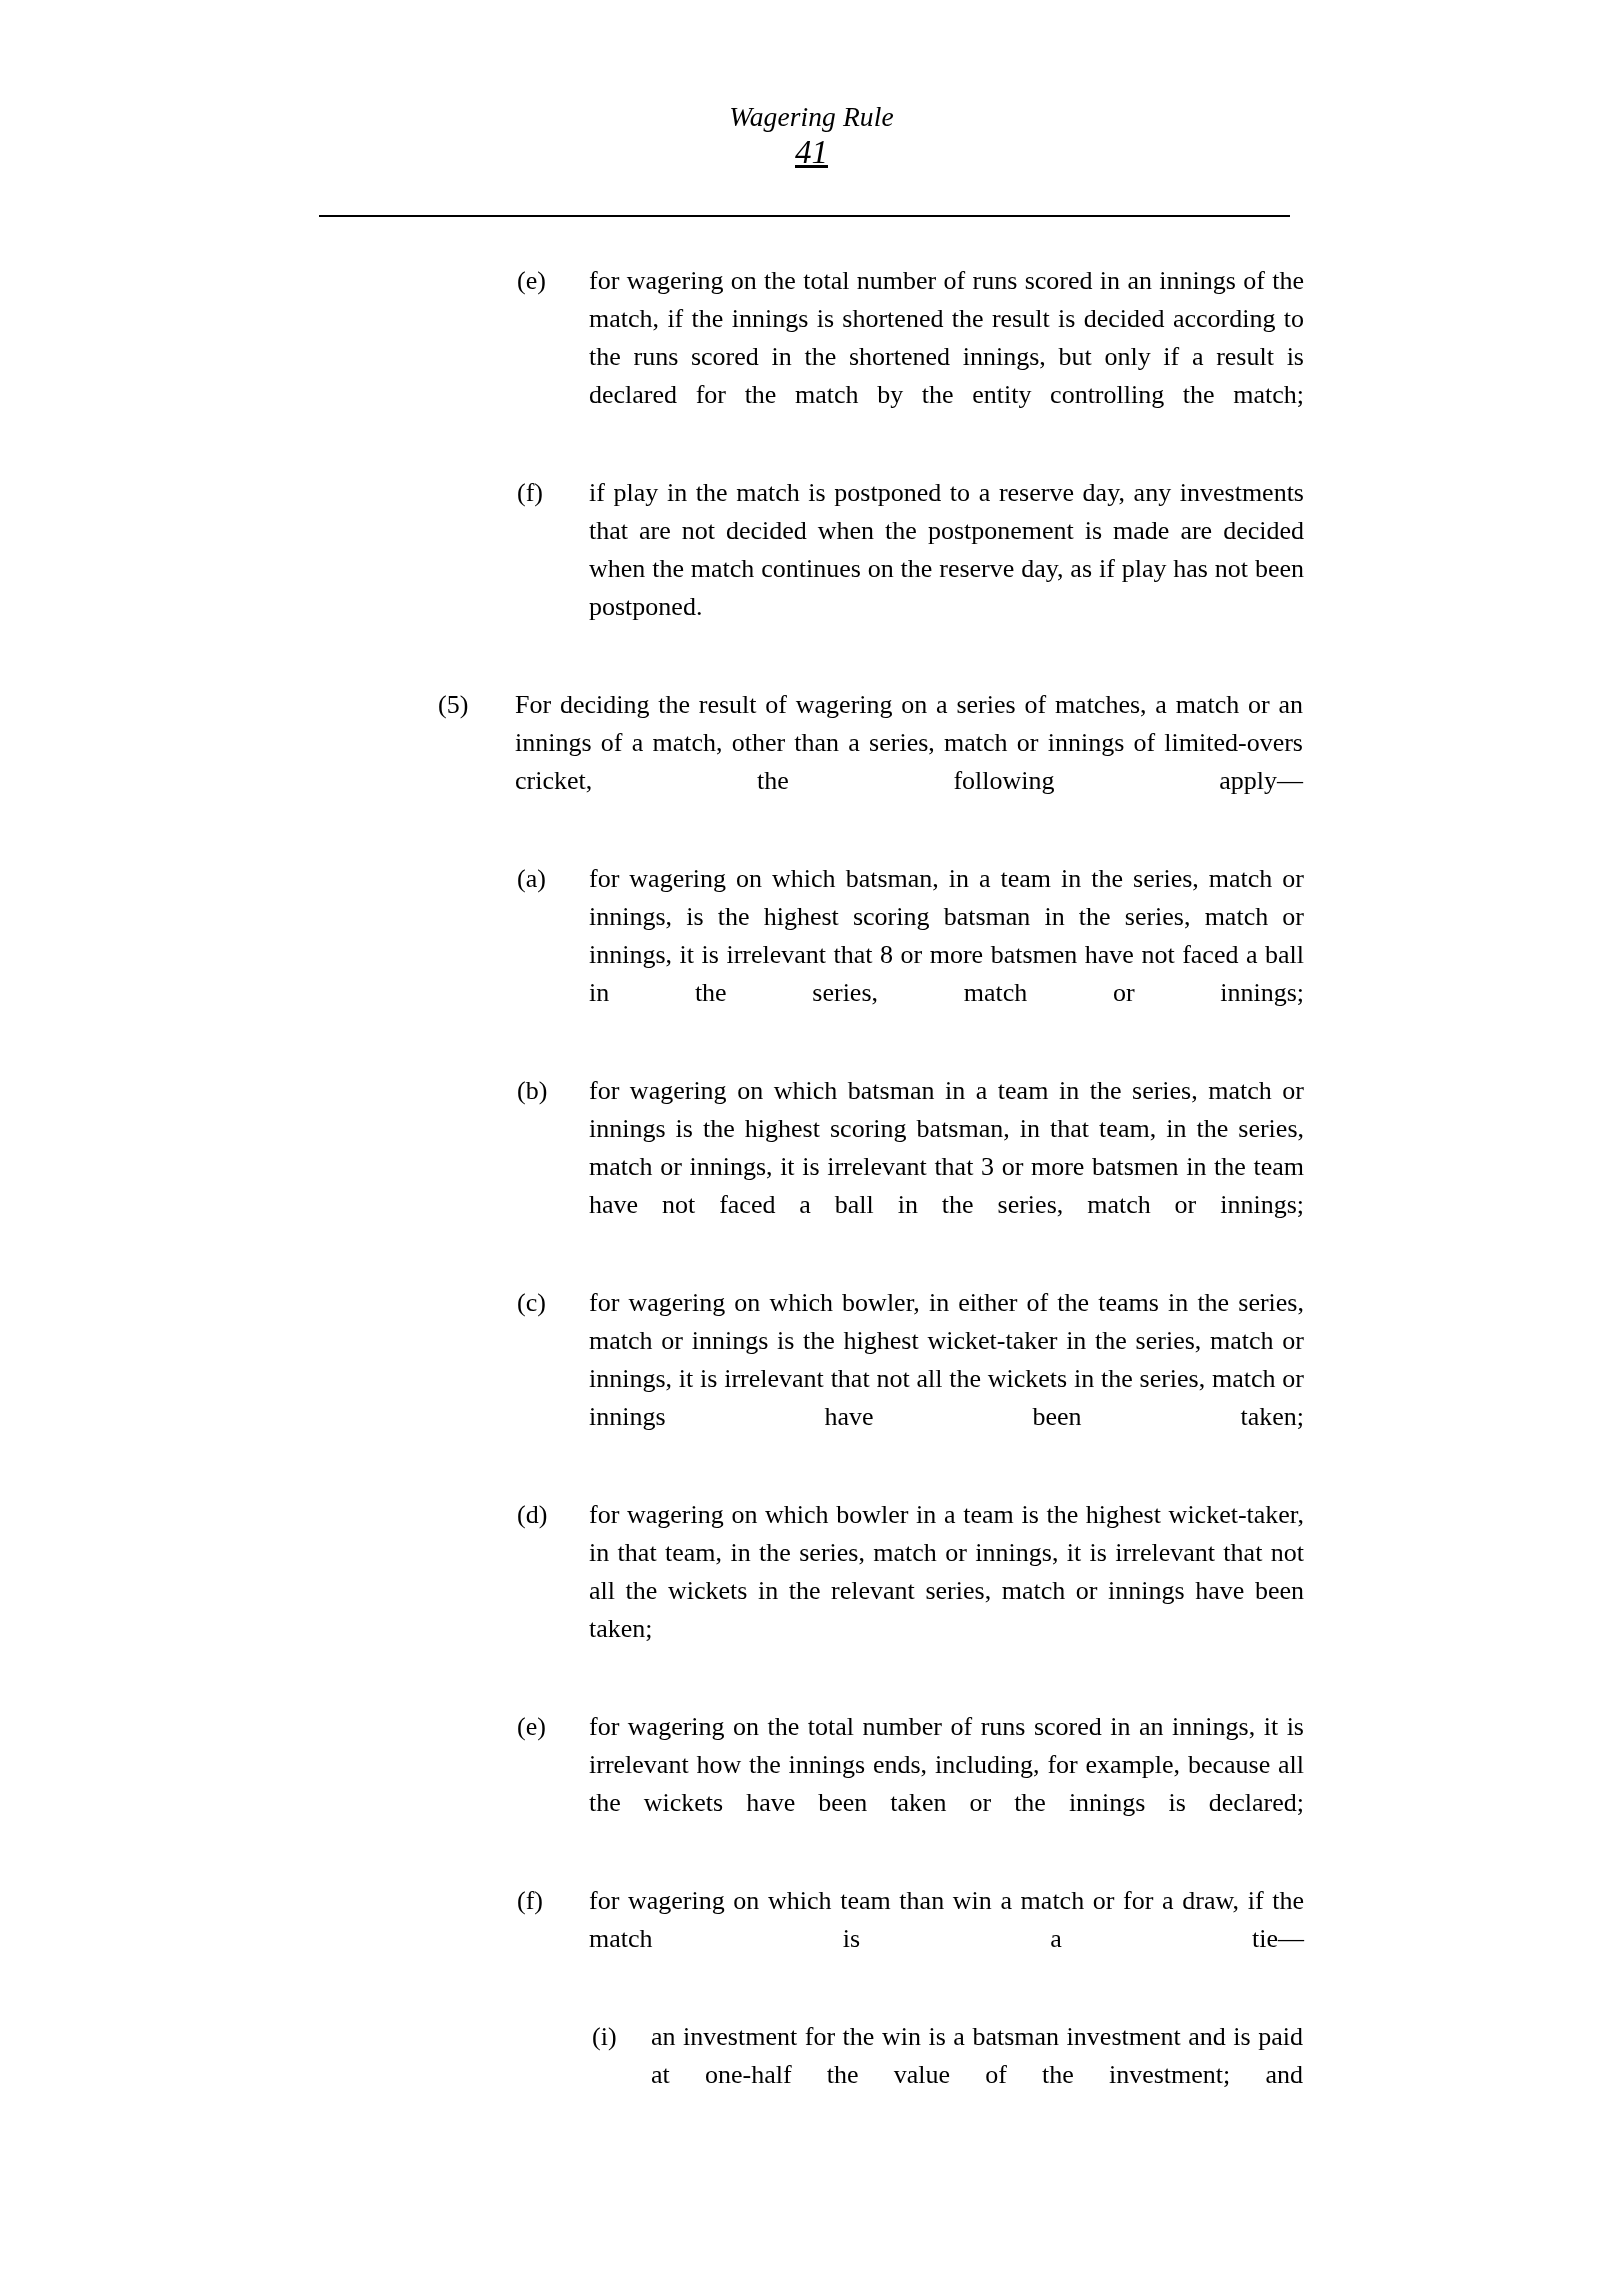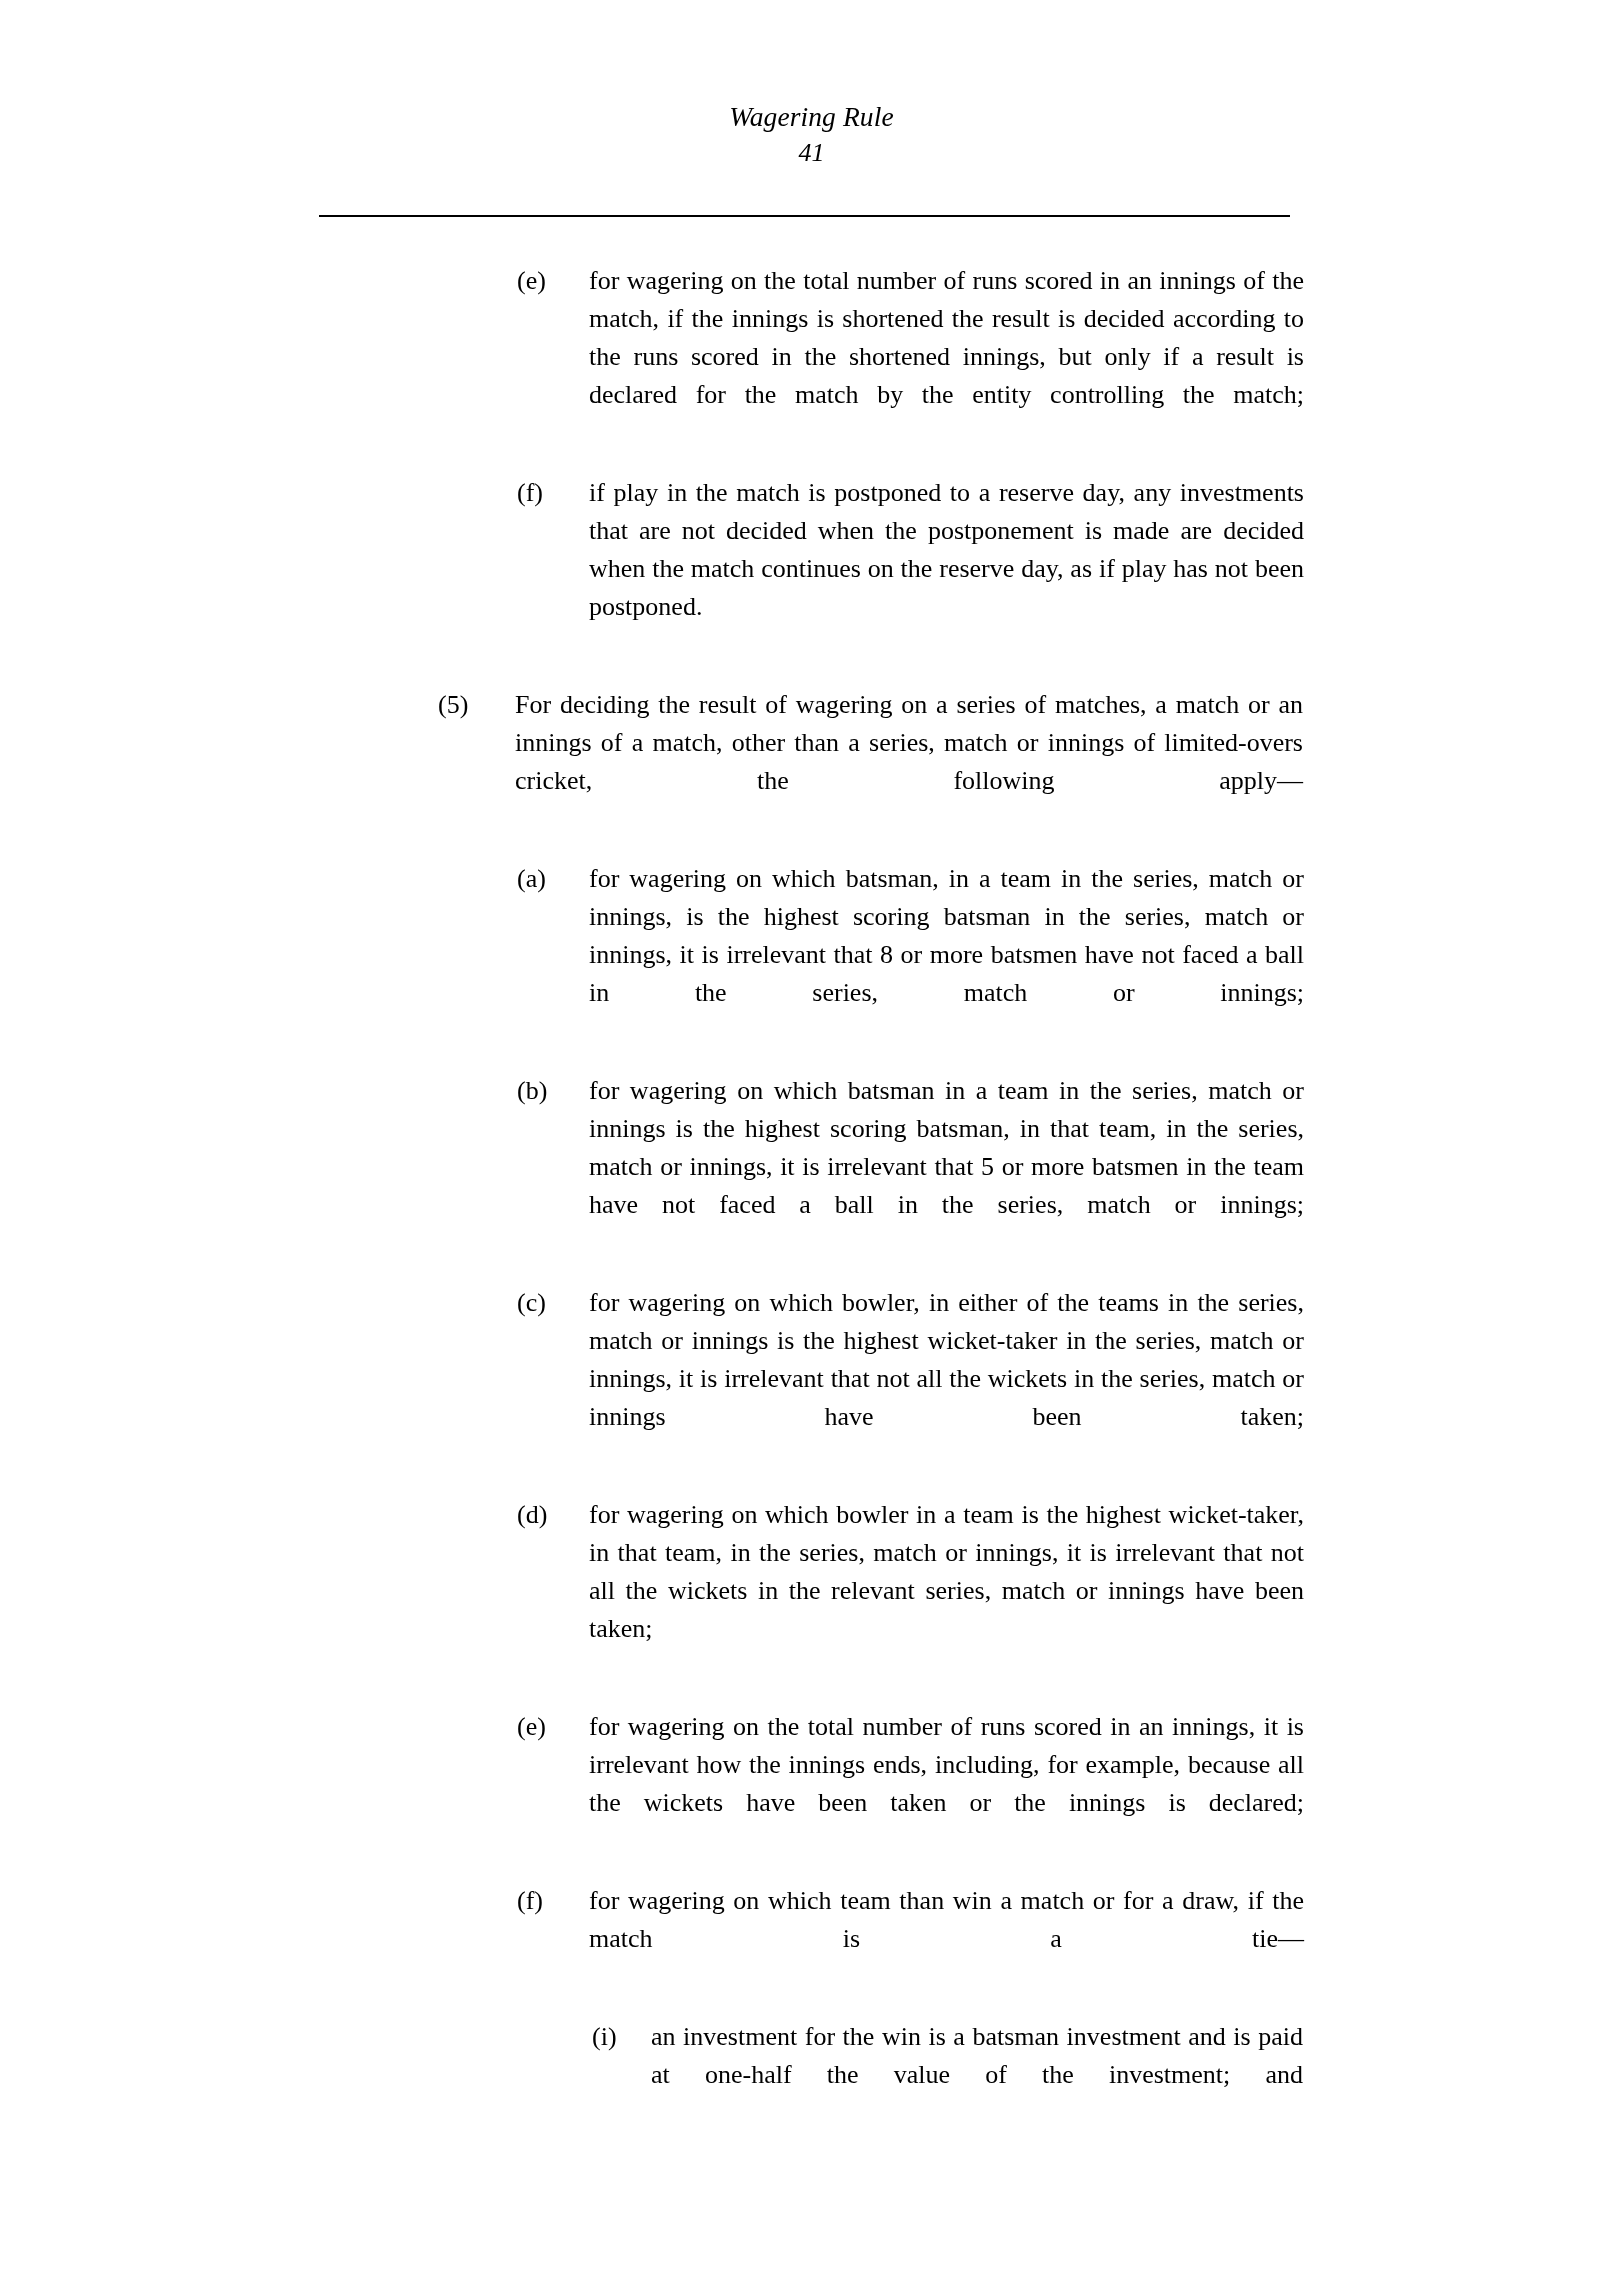--- a/index.html
+++ b/index.html
@@ -31,22 +31,23 @@
     text-align: center;
   }
   .header-title {
     font-style: italic;
     font-size: 27.5px;
     line-height: 37px;
     letter-spacing: 0.1px;
   }
   .header-folio {
     font-style: italic;
-    font-size: 26px;
+    font-size: 33px;
     line-height: 35px;
+    text-decoration: underline;
   }
 
   .header-rule {
     position: absolute;
     top: 215px;
     left: 319px;
     width: 971px;
     height: 0;
     border-top: 2px solid #000000;
   }
@@ -140,21 +141,21 @@
       <div class="para lvl-sub">
         <span class="marker">(5)</span>
         <span class="text">For deciding the result of wagering on a series of matches, a match or an innings of a match, other than a series, match or innings of limited-overs cricket, the following apply—</span>
       </div>
       <div class="para lvl-para">
         <span class="marker">(a)</span>
         <span class="text">for wagering on which batsman, in a team in the series, match or innings, is the highest scoring batsman in the series, match or innings, it is irrelevant that 8 or more batsmen have not faced a ball in the series, match or innings;</span>
       </div>
       <div class="para lvl-para">
         <span class="marker">(b)</span>
-        <span class="text">for wagering on which batsman in a team in the series, match or innings is the highest scoring batsman, in that team, in the series, match or innings, it is irrelevant that 5 or more batsmen in the team have not faced a ball in the series, match or innings;</span>
+        <span class="text">for wagering on which batsman in a team in the series, match or innings is the highest scoring batsman, in that team, in the series, match or innings, it is irrelevant that 3 or more batsmen in the team have not faced a ball in the series, match or innings;</span>
       </div>
       <div class="para lvl-para">
         <span class="marker">(c)</span>
         <span class="text">for wagering on which bowler, in either of the teams in the series, match or innings is the highest wicket-taker in the series, match or innings, it is irrelevant that not all the wickets in the series, match or innings have been taken;</span>
       </div>
       <div class="para lvl-para">
         <span class="marker">(d)</span>
         <span class="text">for wagering on which bowler in a team is the highest wicket-taker, in that team, in the series, match or innings, it is irrelevant that not all the wickets in the relevant series, match or innings have been taken;</span>
       </div>
       <div class="para lvl-para">

